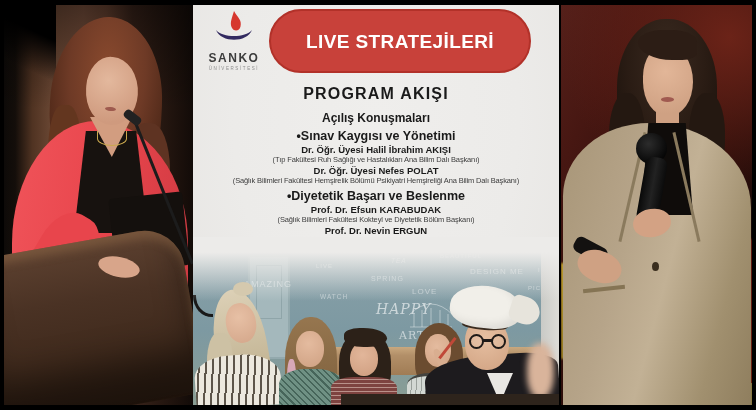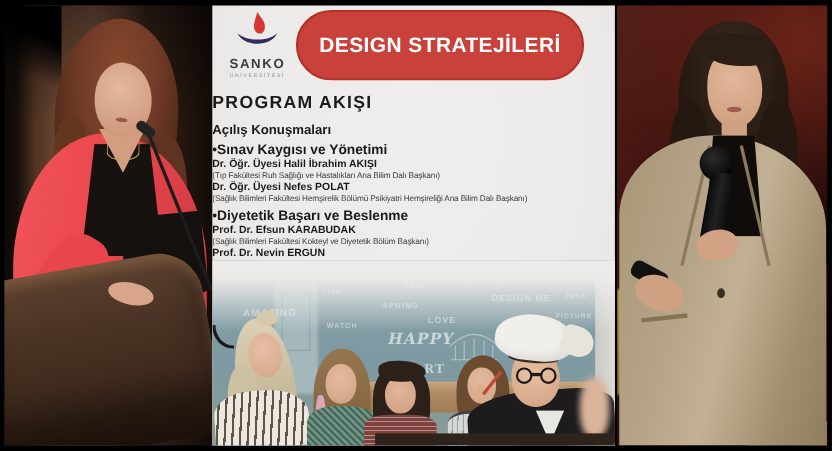--- a/index.html
+++ b/index.html
@@ -55,38 +55,38 @@
   .center { left:193px; width:366px;
     background:radial-gradient(ellipse at 50% 28%,#efeeec 0%,#ecebe9 55%,#e6e4e1 100%); }
   .logo { position:absolute; left:6px; top:5px; width:70px; height:74px; text-align:center; }
   .logo svg { display:block; margin:0 auto; }
   .logo-brand { font-size:12px; font-weight:bold; color:#3c3c3c; letter-spacing:1.5px; margin-top:1px; }
   .logo-sub { font-size:4.5px; color:#8d8d8d; letter-spacing:1.6px; margin-top:1px; }
   .banner { position:absolute; left:76px; top:4px; width:262px; height:64px;
     background:#c8413a; border:2px solid #b23129; border-radius:32px;
     display:flex; flex-direction:column; justify-content:center; align-items:center; }
   .banner div { color:#fff; font-weight:bold; font-size:19px; line-height:23px; letter-spacing:.4px; }
-  .program { position:absolute; left:0; right:0; top:80px; text-align:left; color:#1a1a1a; }
+  .program { position:absolute; left:0; right:0; top:80px; text-align:center; color:#1a1a1a; }
   .ph { font-size:16px; line-height:18px; font-weight:bold; letter-spacing:1.2px; }
   .op { font-size:12px; line-height:13px; font-weight:bold; margin-top:9px; }
   .st { font-size:12.5px; line-height:14px; font-weight:bold; margin-top:4px; }
   .st.long { font-size:11px; }
   .sn { font-size:9.5px; line-height:11px; font-weight:bold; margin-top:1px; }
   .sr { font-size:7.5px; line-height:9px; color:#3d3d3d; letter-spacing:-.15px; white-space:nowrap; }
   .cl { font-size:13px; line-height:15px; font-weight:bold; margin-top:6px; }
 
   .photo { position:absolute; left:0; top:232px; width:366px; height:168px;
     background:linear-gradient(180deg,#8ba2a9 0%,#7d99a2 55%,#8a9d93 100%); }
   .photo > * { position:absolute; }
   .ph-door { left:55px; top:18px; width:42px; height:104px; background:#a4b8bc;
     border:2px solid #93a9ad; border-radius:2px; }
   .ph-door-inner { position:absolute; left:6px; top:8px; width:26px; height:54px; border:1.5px solid #8fa5a9; }
   .ph-lamp { left:0; top:58px; width:20px; height:22px; border:3px solid #191919; border-right:none; border-top:none;
     border-radius:0 0 0 95%; }
-  .cw { color:rgba(255,255,255,.45); font-weight:bold; letter-spacing:1px; }
+  .cw { color:rgba(255,255,255,.45); font-weight:normal; letter-spacing:1px;margin-left:23px; }
   .cw1 { left:28px; top:42px; font-size:9px; }
   .cw2 { left:160px; top:64px; font-size:14px; font-family:"DejaVu Serif",serif; font-style:italic; color:rgba(255,255,255,.6); }
   .cw3 { left:183px; top:92px; font-size:11px; font-family:"DejaVu Serif",serif; color:rgba(255,255,255,.55); }
   .cw4 { left:196px; top:50px; font-size:8px; }
   .cw5 { left:155px; top:38px; font-size:7px; }
   .cw6 { left:175px; top:20px; font-size:6.5px; font-style:italic; }
   .cw7 { left:254px; top:30px; font-size:8px; }
   .cw8 { left:224px; top:16px; font-size:6px; }
   .cw9 { left:322px; top:30px; font-size:6px; }
   .cw10 { left:312px; top:48px; font-size:6px; }
@@ -212,21 +212,21 @@
     <div class="logo">
       <svg width="48" height="40" viewBox="0 0 48 40">
         <path d="M24 1 C28 8 32 10 30.5 16.5 C29.5 21.5 23.5 22 21.5 17 C19.8 12.5 22 8 24 1 Z" fill="#d6372e"></path>
         <path d="M6 20 C11 33 37 33 42 20 C35 28 13 28 6 20 Z" fill="#322a60"></path>
       </svg>
       <div class="logo-brand">SANKO</div>
       <div class="logo-sub">ÜNİVERSİTESİ</div>
     </div>
 
     <div class="banner">
-      <div>DESIGN STRATEJİLERİ</div>
+      <div>LIVE STRATEJİLERİ</div>
     </div>
 
     <div class="program">
       <div class="ph">PROGRAM AKIŞI</div>
       <div class="op">Açılış Konuşmaları</div>
 
       <div class="st">•Sınav Kaygısı ve Yönetimi</div>
       <div class="sn">Dr. Öğr. Üyesi Halil İbrahim AKIŞI</div>
       <div class="sr">(Tıp Fakültesi Ruh Sağlığı ve Hastalıkları Ana Bilim Dalı Başkanı)</div>
       <div class="sn">Dr. Öğr. Üyesi Nefes POLAT</div>

